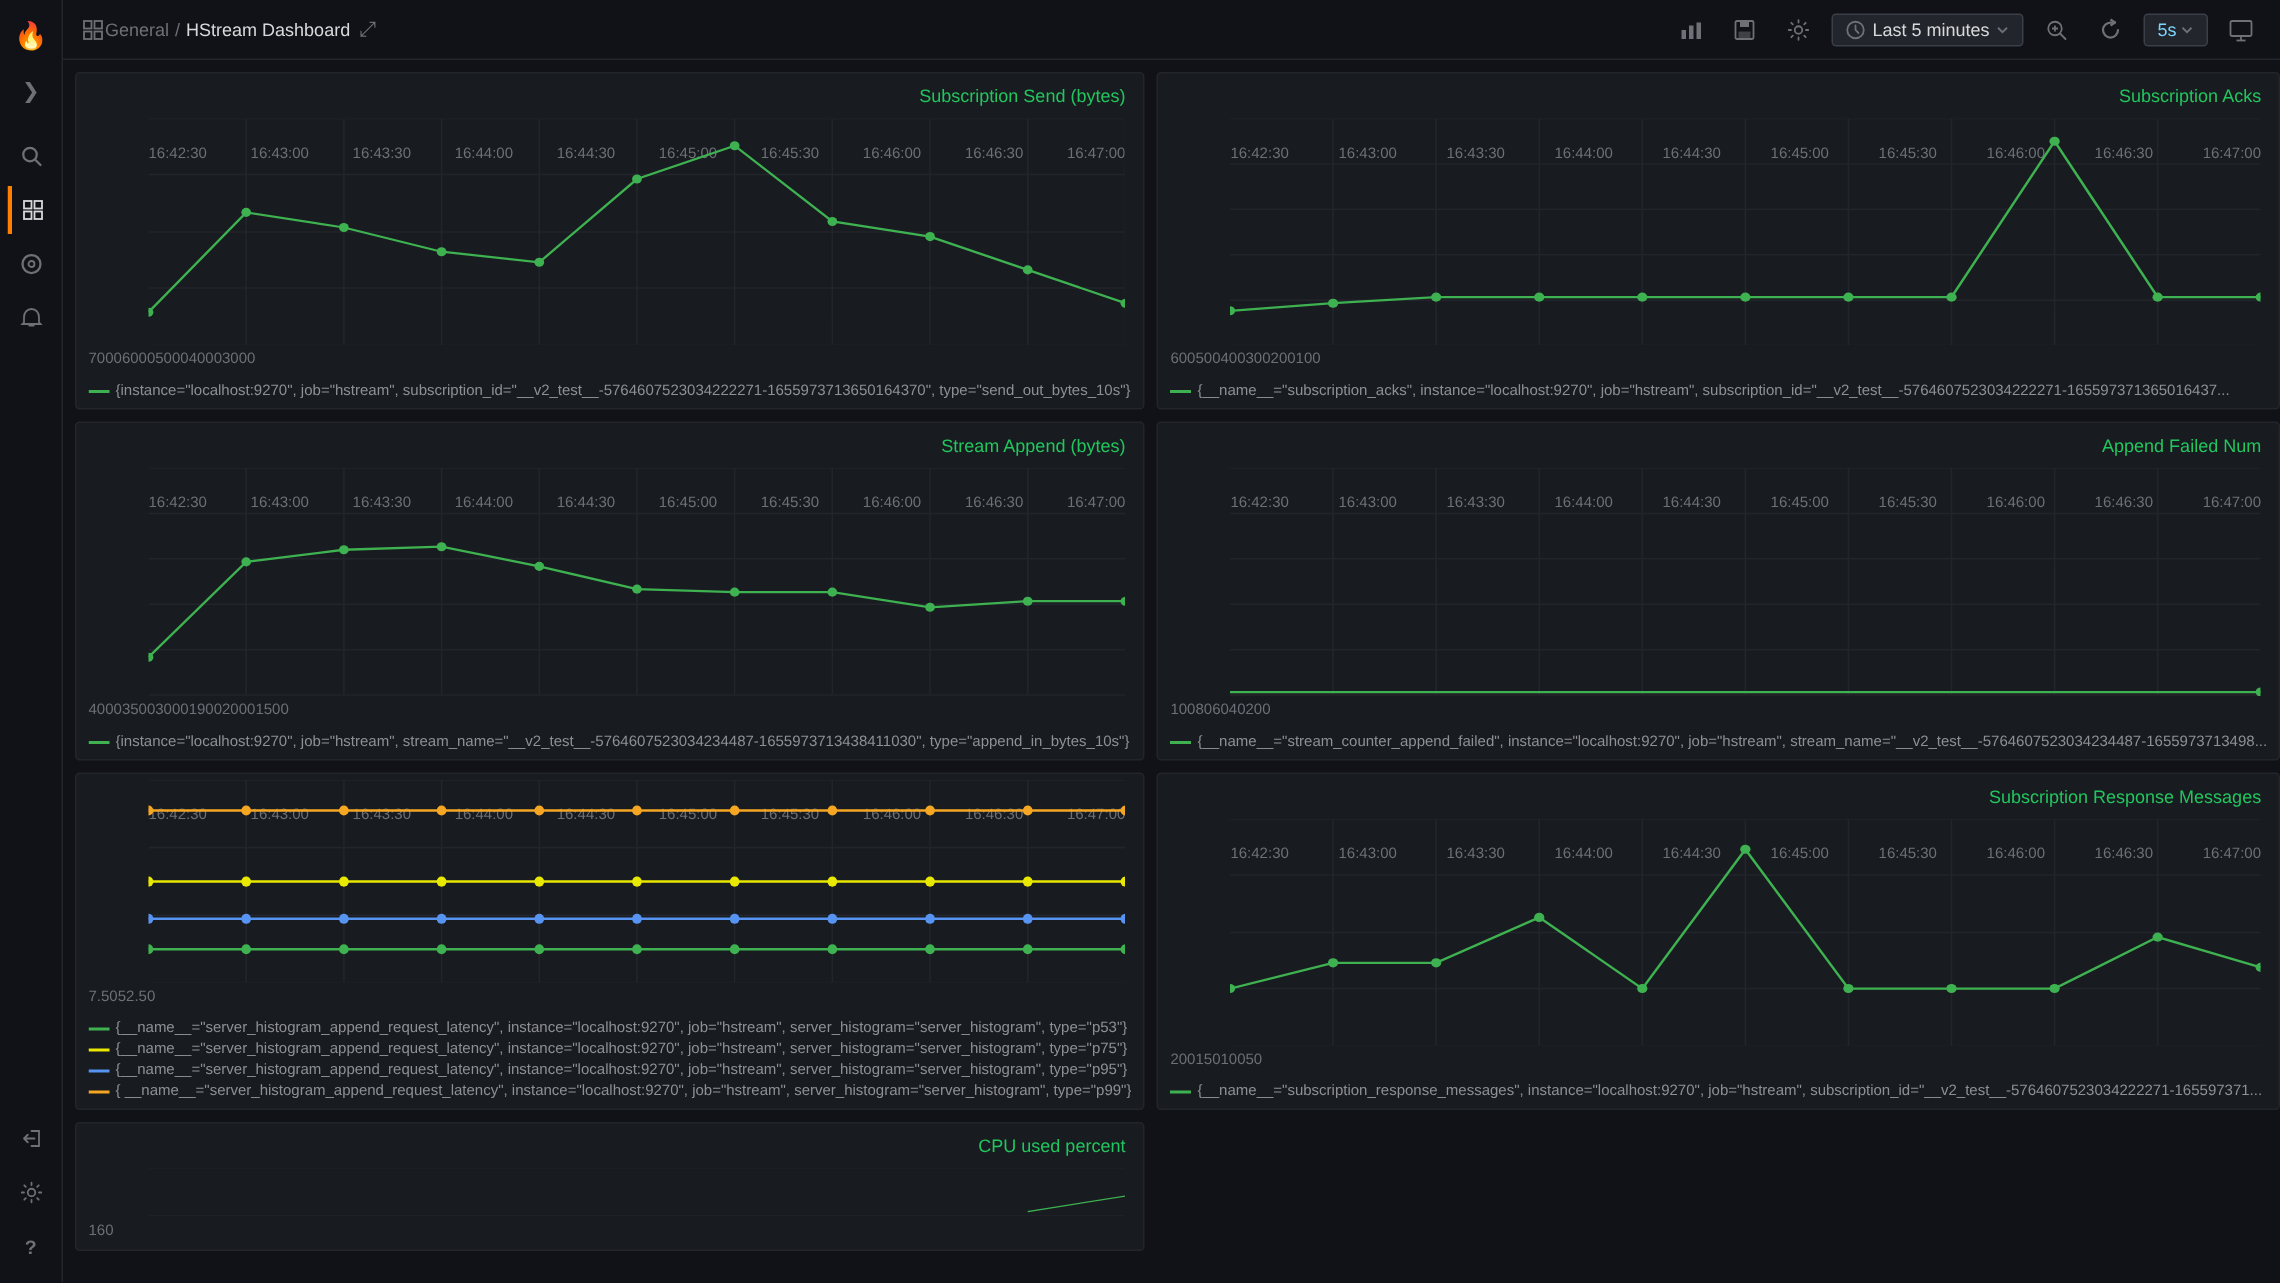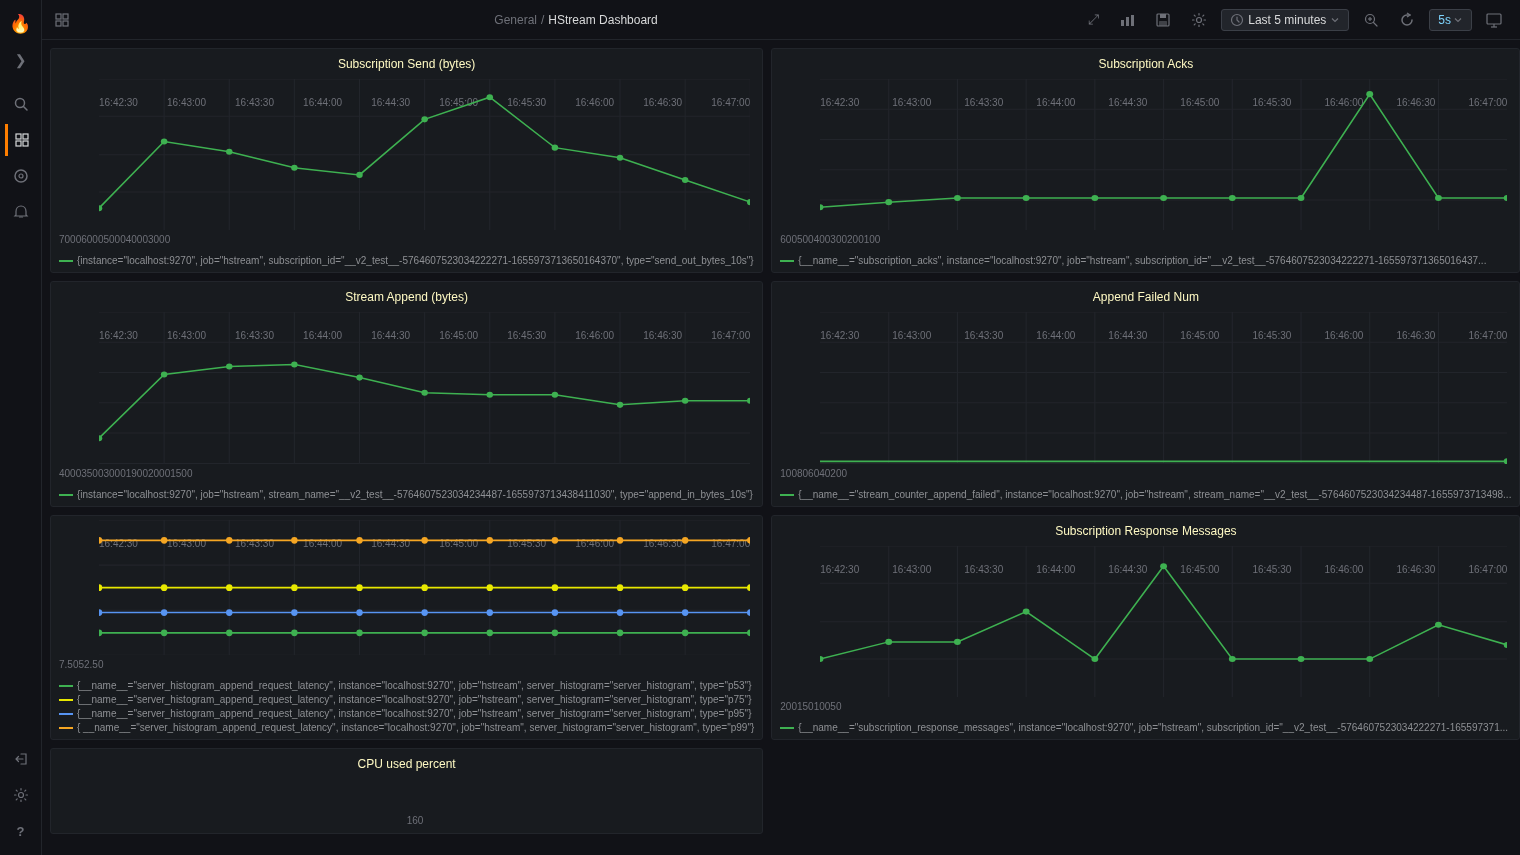--- a/index.html
+++ b/index.html
@@ -67,21 +67,20 @@
       align-items: center;
       padding: 0 12px;
       gap: 8px;
       flex-shrink: 0;
     }
     .topbar-left {
       display: flex;
       align-items: center;
       gap: 0;
       flex: 1;
-      justify-content: space-between;
     }
     .breadcrumb {
       display: flex;
       align-items: center;
       gap: 4px;
       color: #d8d9da;
     }
     .topbar-right {
       display: flex;
       align-items: center;
@@ -137,24 +136,24 @@
 
     .panel {
       background: #181b1f;
       border: 1px solid #22252b;
       border-radius: 3px;
       display: flex;
       flex-direction: column;
       min-height: 220px;
     }
     .panel-title {
-      text-align: center;
+      text-align: right;
       padding: 8px 12px 4px;
       font-size: 12px;
-      color: #fef9c3;
+      color: #22c55e;
       font-weight: 500;
     }
     .panel-body {
       flex: 1;
       padding: 4px 8px 2px;
       position: relative;
       display: flex;
       flex-direction: column;
     }
     .panel-legend {
@@ -783,21 +782,21 @@
         <div class="legend-line">
           <div class="legend-dot" style="background:#3eb151;"></div>
           <span style="overflow:hidden;text-overflow:ellipsis;white-space:nowrap;">{__name__="subscription_response_messages", instance="localhost:9270", job="hstream", subscription_id="__v2_test__-5764607523034222271-165597371...</span>
         </div>
       </div>
     </div>
 
 
     <div class="panel" style="min-height:80px;">
       <div class="panel-title">CPU used percent</div>
-      <div class="panel-body" style="flex:1;min-height:40px;align-items:center;">
+      <div class="panel-body" style="flex:1;min-height:40px;">
         <div class="chart-container" style="min-height:40px;">
           <div class="y-labels">
             <span>160</span>
           </div>
           <div class="chart-svg-area">
             <svg width="100%" height="100%" viewBox="0 0 600 60" preserveAspectRatio="none">
               <line x1="0" y1="0" x2="600" y2="0" class="grid-line"></line>
               <line x1="0" y1="60" x2="600" y2="60" class="grid-line"></line>
 
               <polyline class="chart-line" stroke="#3eb151" points="540,55 600,35"></polyline>

